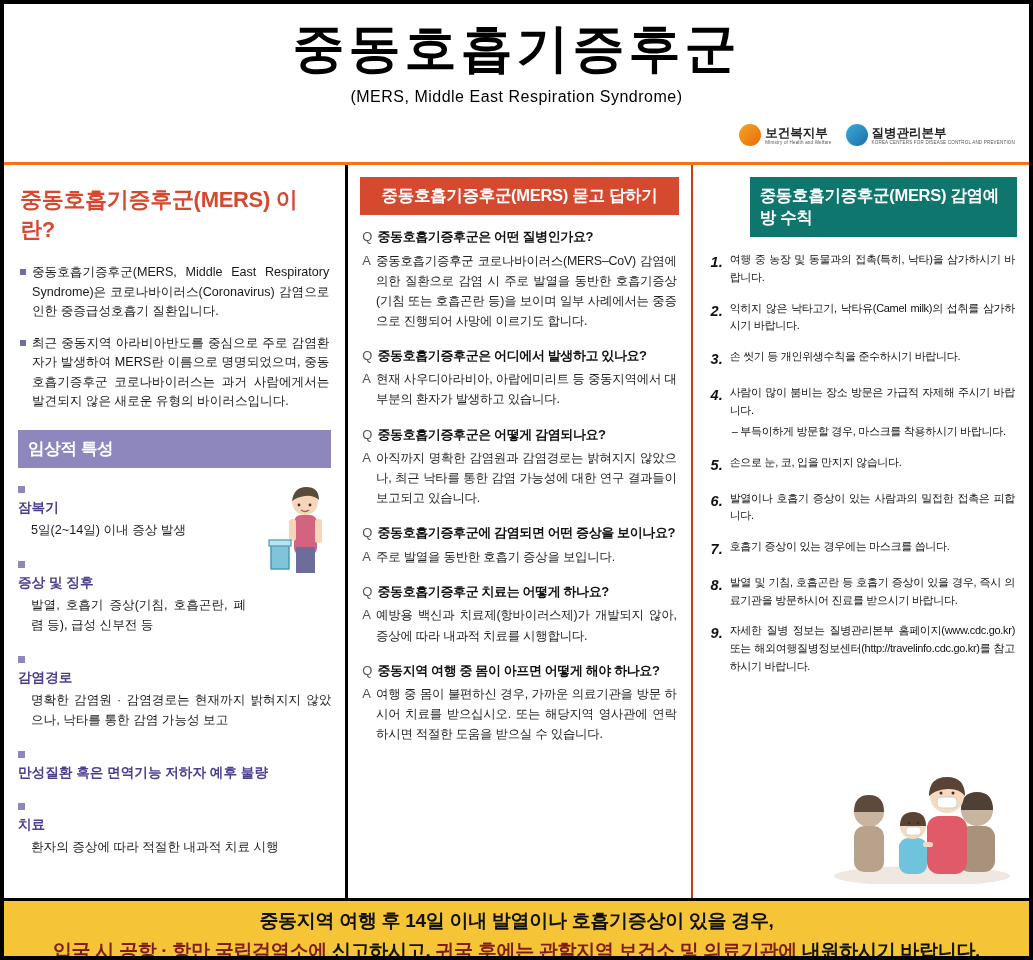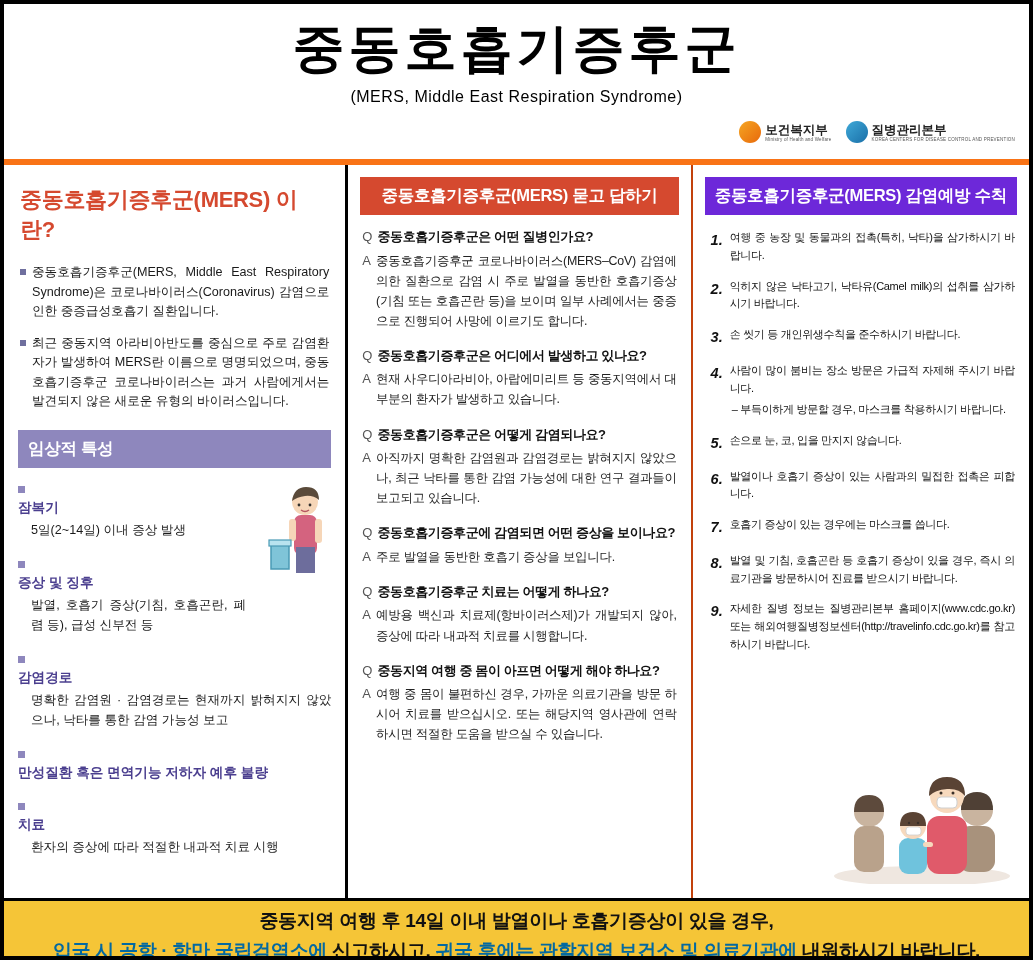--- a/index.html
+++ b/index.html
@@ -16,21 +16,21 @@
     height: 960px;
     background: #ffffff;
     box-sizing: border-box;
     border: 4px solid #000000;
     overflow: hidden;
   }
   
   .header {
     position: relative;
     height: 143px;
-    border-bottom: 6px solid #f97316;
+    border-bottom: 3px solid #f97316;
     box-sizing: border-box;
   }
   .header-title {
     text-align: center;
     font-size: 52px;
     font-weight: bold;
     letter-spacing: 4px;
     margin-top: 18px;
     color: #000;
     line-height: 1;
@@ -109,23 +109,23 @@
   .bar-purple {
     background: #8e87bd;
     color: #ffffff;
   }
   .bar-red {
     background: #d5492f;
     color: #ffffff;
     text-align: center;
   }
   .bar-blue {
-    background: #6d28d9;
+    background: #0f766e;
     color: #ffffff;
-    text-align: center;
+    margin-left: 45px;
   }
 
   
   .c1-intro { padding: 10px 2px 4px 2px; }
   .bullet-item {
     display: flex;
     gap: 6px;
     margin-bottom: 12px;
     font-size: 12.6px;
     line-height: 1.55;
@@ -232,21 +232,21 @@
     align-items: center;
     justify-content: center;
     gap: 4px;
   }
   .footer-line {
     font-size: 19px;
     font-weight: bold;
     color: #111;
     letter-spacing: -0.3px;
   }
-  .footer-line .em { color: #0369a1; }
+  .footer-line .em { color: #7f1d1d; }
 
   
   .ill-woman {
     position: absolute;
     right: 6px;
     top: 320px;
     width: 74px;
     height: 90px;
   }
   .ill-family {

